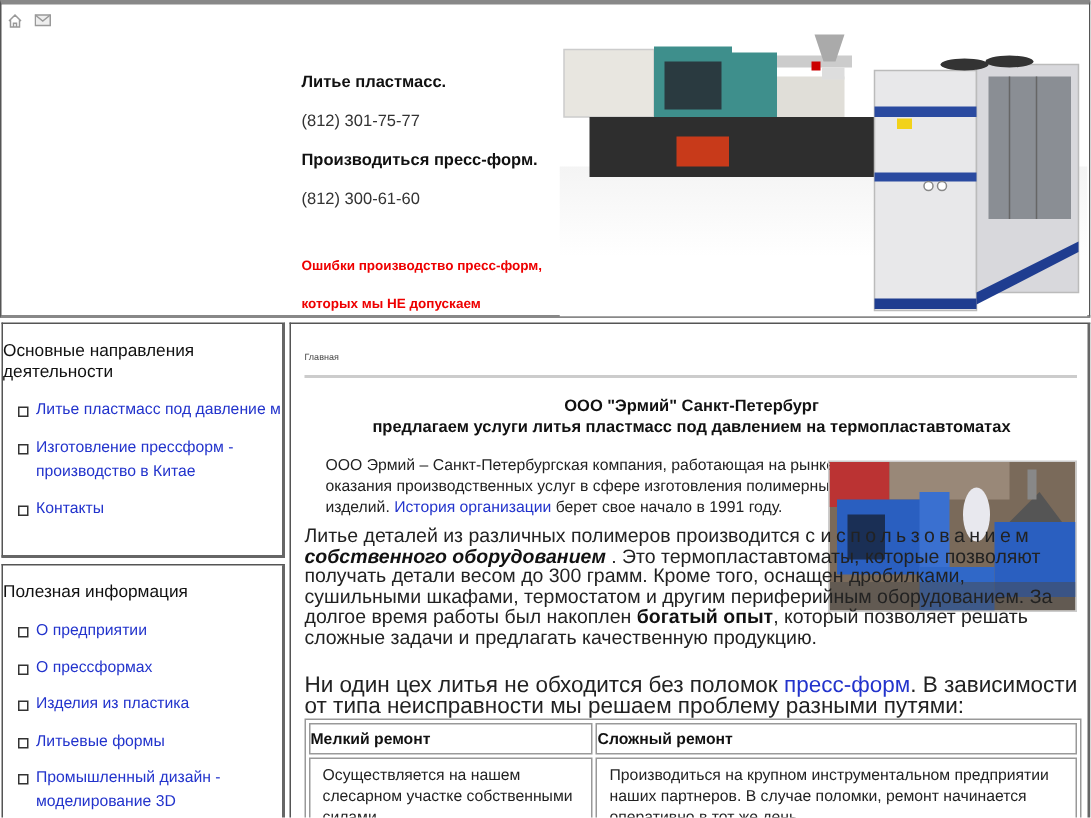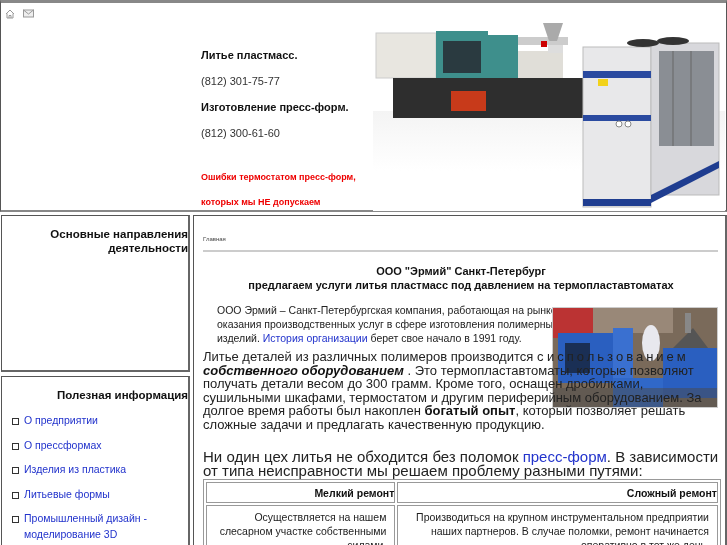--- a/index.html
+++ b/index.html
@@ -23,21 +23,21 @@
     .header-text .red2 { position: absolute; top: 148px; white-space: nowrap; }
 
     .hero-img { position: absolute; left: 372px; top: 8px; width: 352px; height: 200px; }
 
     .sidebar-box {
       position: absolute; left: 1px; width: 189px;
       border: 1px solid #555; border-right: 2px solid #666; border-bottom: 2px solid #666; background: #fff;
     }
     .box1 { top: 215px; height: 157px; }
     .box2 { top: 376px; height: 175px; }
-    .box-title { text-align: right; font-weight: bold; font-size: 11.5px; color: #111; line-height: 14px; }
+    .box-title { text-align: left; font-weight: normal; font-size: 11.5px; color: #111; line-height: 14px; }
     .box1 .box-title { margin-top: 11px; }
     .box2 .box-title { margin-top: 11px; }
     .nav-list { list-style: none; margin-top: 10px; padding-left: 10px; }
     .nav-list li { position: relative; padding-left: 12px; color: #2233cc; font-size: 10.5px; line-height: 16px; margin-bottom: 9px; }
     .nav-list li::before {
       content: ""; position: absolute; left: 0; top: 6px; width: 5px; height: 5px; border: 1px solid #333; background: #fff;
     }
     .box2 .nav-list li { margin-bottom: 8.5px; }
 
     .main {
@@ -52,21 +52,21 @@
     .p2 .spaced { letter-spacing: 3px; }
     .p2 .bi { font-weight: bold; font-style: italic; color: #111; }
     .p2 b { color: #111; }
     .link { color: #2233cc; }
     .side-img { position: absolute; left: 358px; top: 91px; width: 166px; height: 101px; border: 1px solid #ccc; }
     .p3 { position: absolute; left: 9px; top: 234px; width: 520px; font-size: 15px; line-height: 14px; color: #222; }
     .repair-table {
       position: absolute; left: 9px; top: 263px; width: 518px; border-collapse: separate; border-spacing: 2px;
       border: 1px solid #999; font-size: 10.5px;
     }
-    .repair-table th, .repair-table td { border: 1px solid #999; text-align: right; color: #222; }
+    .repair-table th, .repair-table td { border: 1px solid #999; text-align: left; color: #222; }
     .repair-table th { font-weight: bold; height: 21px; color: #111; }
     .repair-table td { height: 48px; padding: 4px 8px; line-height: 14px; vertical-align: middle; }
   </style>
 </head>
 <body>
 
 <div class="header">
   <div class="top-icons">
     <span>
       <svg width="10" height="10" viewBox="0 0 10 10">
@@ -77,23 +77,23 @@
       <svg width="11" height="9" viewBox="0 0 11 9">
           <rect x="0.5" y="1" width="10" height="7" fill="#eee" stroke="#999"></rect>
           <path d="M0.5 1 L5.5 5 L10.5 1" fill="none" stroke="#999"></path>
         </svg>
     </span>
   </div>
 
   <div class="header-text">
     <p class="bold">Литье пластмасс.</p>
     <p class="phone">(812) 301-75-77</p>
-    <p class="bold">Изготовление пресс-форм.</p>
+    <p class="bold">Производиться пресс-форм.</p>
     <p class="phone">(812) 300-61-60</p>
-    <div class="red red1">Ошибки термостатом пресс-форм,</div>
+    <div class="red red1">Ошибки производство пресс-форм,</div>
     <div class="red red2">которых мы НЕ допускаем</div>
   </div>
 
   <div class="hero-img">
     <svg width="352" height="200" viewBox="0 0 352 200">
       <defs>
         <linearGradient id="floor" x1="0" y1="0" x2="0" y2="1">
           <stop offset="0" stop-color="#f4f4f4"></stop>
             <stop offset="1" stop-color="#fff"></stop>
         </linearGradient>
@@ -126,20 +126,25 @@
       <circle cx="246" cy="113" r="3" fill="#fff" stroke="#888"></circle>
       <circle cx="255" cy="113" r="3" fill="#fff" stroke="#888"></circle>
       <ellipse cx="270" cy="32" rx="16" ry="4" fill="#333"></ellipse>
       <ellipse cx="300" cy="30" rx="16" ry="4" fill="#333"></ellipse>
     </svg>
   </div>
 </div>
 
 <div class="sidebar-box box1">
   <div class="box-title">Основные направления деятельности</div>
+  <ul class="nav-list">
+    <li>Литье пластмасс под давление м</li>
+    <li>Изготовление прессформ - производство в Китае</li>
+    <li>Контакты</li>
+  </ul>
 </div>
 
 <div class="sidebar-box box2">
   <div class="box-title">Полезная информация</div>
   <ul class="nav-list">
     <li>О предприятии</li>
     <li>О прессформах</li>
     <li>Изделия из пластика</li>
     <li>Литьевые формы</li>
     <li>Промышленный дизайн - моделирование 3D</li>

